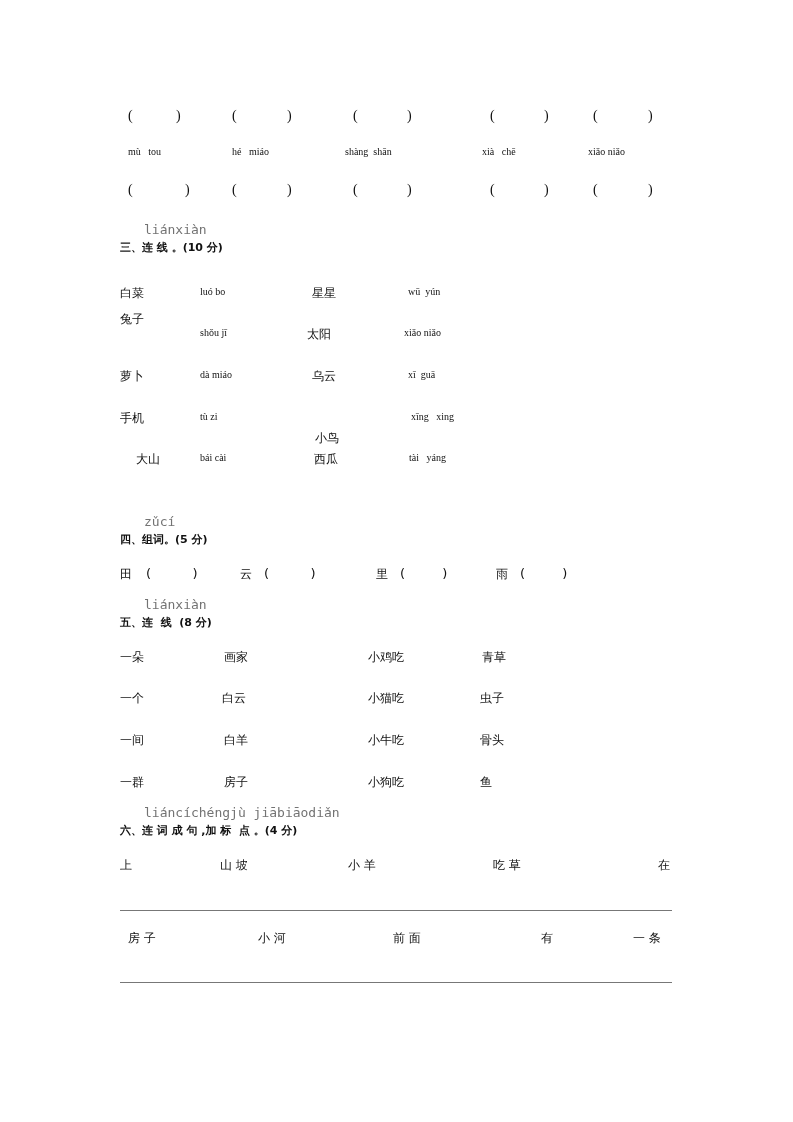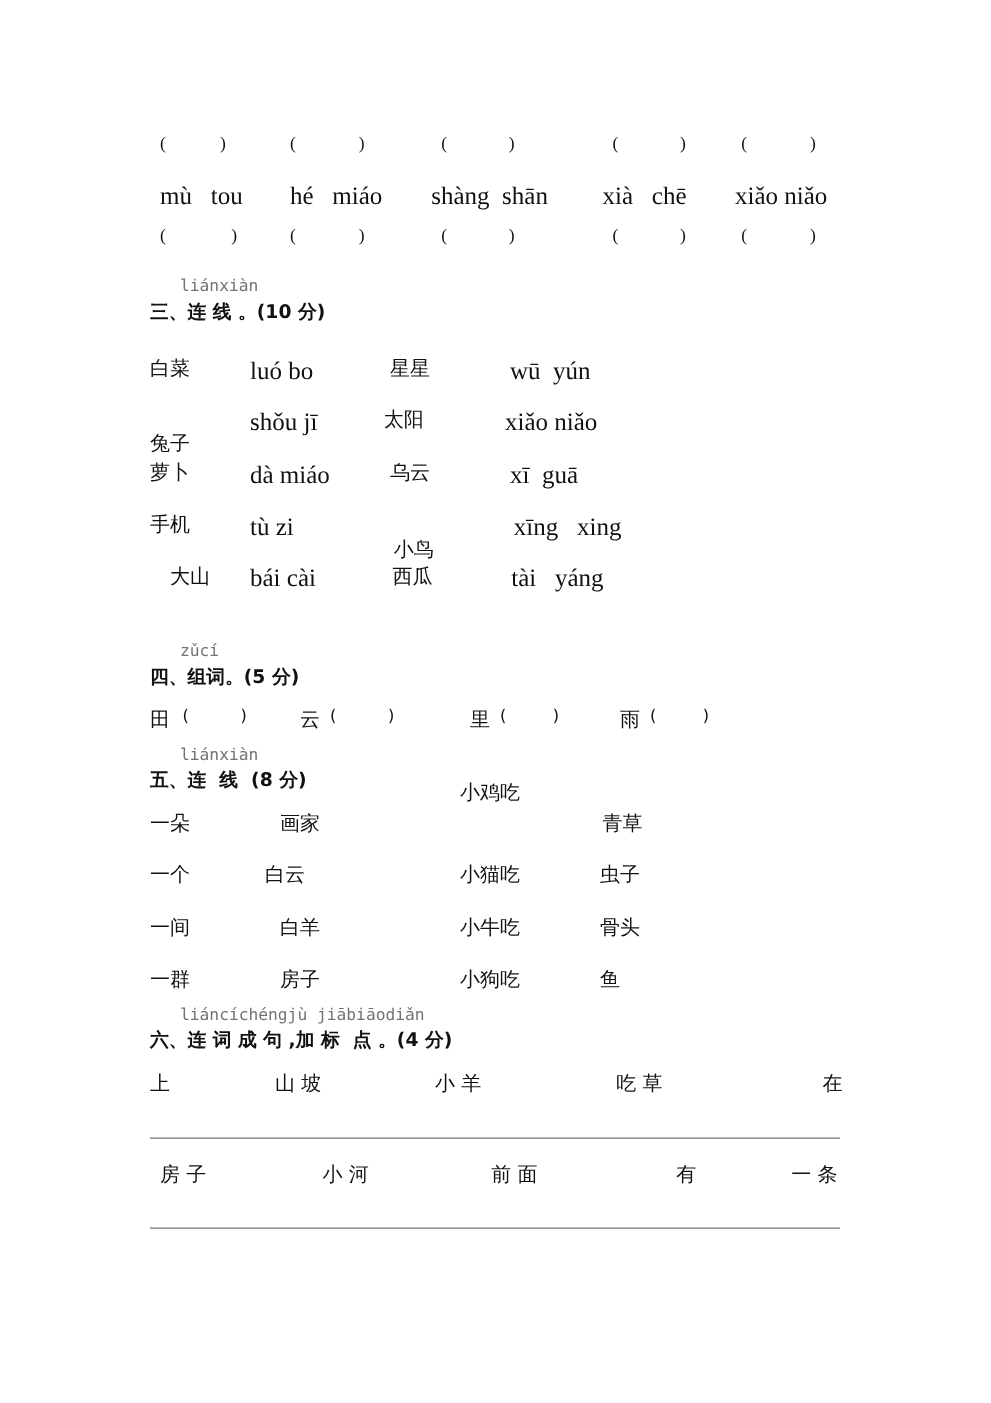--- a/index.html
+++ b/index.html
@@ -1,23 +1,23 @@
 <!DOCTYPE html>
 <html><head>
 <meta charset="utf-8">
 <style>
   html, body { margin:0; padding:0; background:#ffffff; }
   body { width:793px; height:1122px; position:relative; overflow:hidden;
          font-family:"Liberation Serif", "DejaVu Serif", serif; color:#111; }
   .abs { position:absolute; white-space:nowrap; }
   .paren { font-size:14px; }
-  .py { font-size:20px; font-family:"Liberation Serif", serif; }
+  .py { font-size:10px; font-family:"Liberation Serif", serif; }
   .pymono { font-size:13px; font-family:"DejaVu Sans Mono", monospace; color:#737373; letter-spacing:0; }
-  .hd { font-size:15px; font-weight:bold; font-family:"DejaVu Sans", sans-serif; }
-  .cn { font-size:16px; font-family:"DejaVu Sans", sans-serif; }
+  .hd { font-size:11px; font-weight:bold; font-family:"DejaVu Sans", sans-serif; }
+  .cn { font-size:12px; font-family:"DejaVu Sans", sans-serif; }
   .rule { position:absolute; left:120px; width:552px; height:0; border-top:1px solid #777; }
 </style>
 </head>
 <body>
 
 <div>
   <span class="abs paren" style="left:128px;top:108px">(</span>
   <span class="abs paren" style="left:176px;top:108px">)</span>
   <span class="abs paren" style="left:232px;top:108px">(</span>
   <span class="abs paren" style="left:287px;top:108px">)</span>
@@ -52,21 +52,21 @@
 
 <span class="abs pymono" style="left:144px;top:222px">liánxiàn</span>
 <span class="abs hd" style="left:120px;top:240px">三、连  线 。(10 分)</span>
 
 <div>
   <span class="abs cn" style="left:120px;top:285px">白菜</span>
   <span class="abs py" style="left:200px;top:286px">luó bo</span>
   <span class="abs cn" style="left:312px;top:285px">星星</span>
   <span class="abs py" style="left:408px;top:286px;white-space:pre">wū  yún</span>
 
-  <span class="abs cn" style="left:120px;top:345px">兔子</span>
+  <span class="abs cn" style="left:120px;top:311px">兔子</span>
   <span class="abs py" style="left:200px;top:327px">shǒu jī</span>
   <span class="abs cn" style="left:307px;top:326px">太阳</span>
   <span class="abs py" style="left:404px;top:327px;white-space:pre">xiǎo niǎo</span>
 
   <span class="abs cn" style="left:120px;top:368px">萝卜</span>
   <span class="abs py" style="left:200px;top:369px">dà miáo</span>
   <span class="abs cn" style="left:312px;top:368px">乌云</span>
   <span class="abs py" style="left:408px;top:369px;white-space:pre">xī  guā</span>
 
   <span class="abs cn" style="left:120px;top:410px">手机</span>
@@ -93,25 +93,25 @@
   <span class="abs cn" style="left:496px;top:566px">雨</span>
   <span class="abs cn" style="left:520px;top:566px;white-space:pre;font-size:13px">(         )</span>
 </div>
 
 <span class="abs pymono" style="left:144px;top:597px">liánxiàn</span>
 <span class="abs hd" style="left:120px;top:615px;white-space:pre">五、连  线  (8 分)</span>
 
 <div>
   <span class="abs cn" style="left:120px;top:649px">一朵</span>
   <span class="abs cn" style="left:224px;top:649px">画家</span>
-  <span class="abs cn" style="left:368px;top:624px">小鸡吃</span>
+  <span class="abs cn" style="left:368px;top:649px">小鸡吃</span>
   <span class="abs cn" style="left:482px;top:649px">青草</span>
 
   <span class="abs cn" style="left:120px;top:690px">一个</span>
-  <span class="abs cn" style="left:212px;top:690px">白云</span>
+  <span class="abs cn" style="left:222px;top:690px">白云</span>
   <span class="abs cn" style="left:368px;top:690px">小猫吃</span>
   <span class="abs cn" style="left:480px;top:690px">虫子</span>
 
   <span class="abs cn" style="left:120px;top:732px">一间</span>
   <span class="abs cn" style="left:224px;top:732px">白羊</span>
   <span class="abs cn" style="left:368px;top:732px">小牛吃</span>
   <span class="abs cn" style="left:480px;top:732px">骨头</span>
 
   <span class="abs cn" style="left:120px;top:774px">一群</span>
   <span class="abs cn" style="left:224px;top:774px">房子</span>

